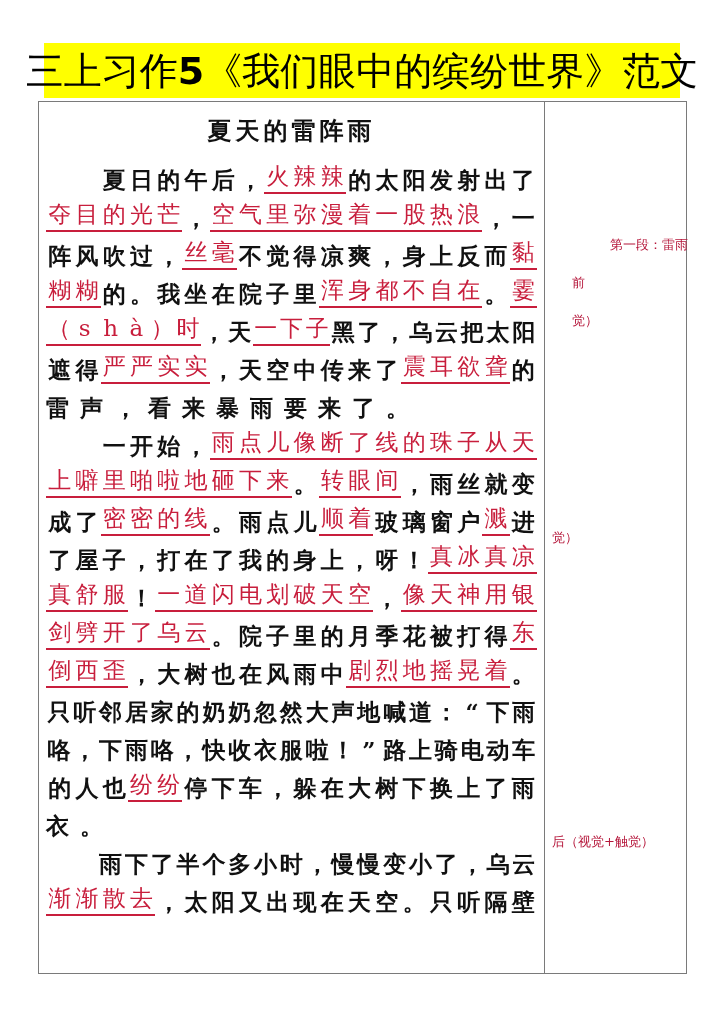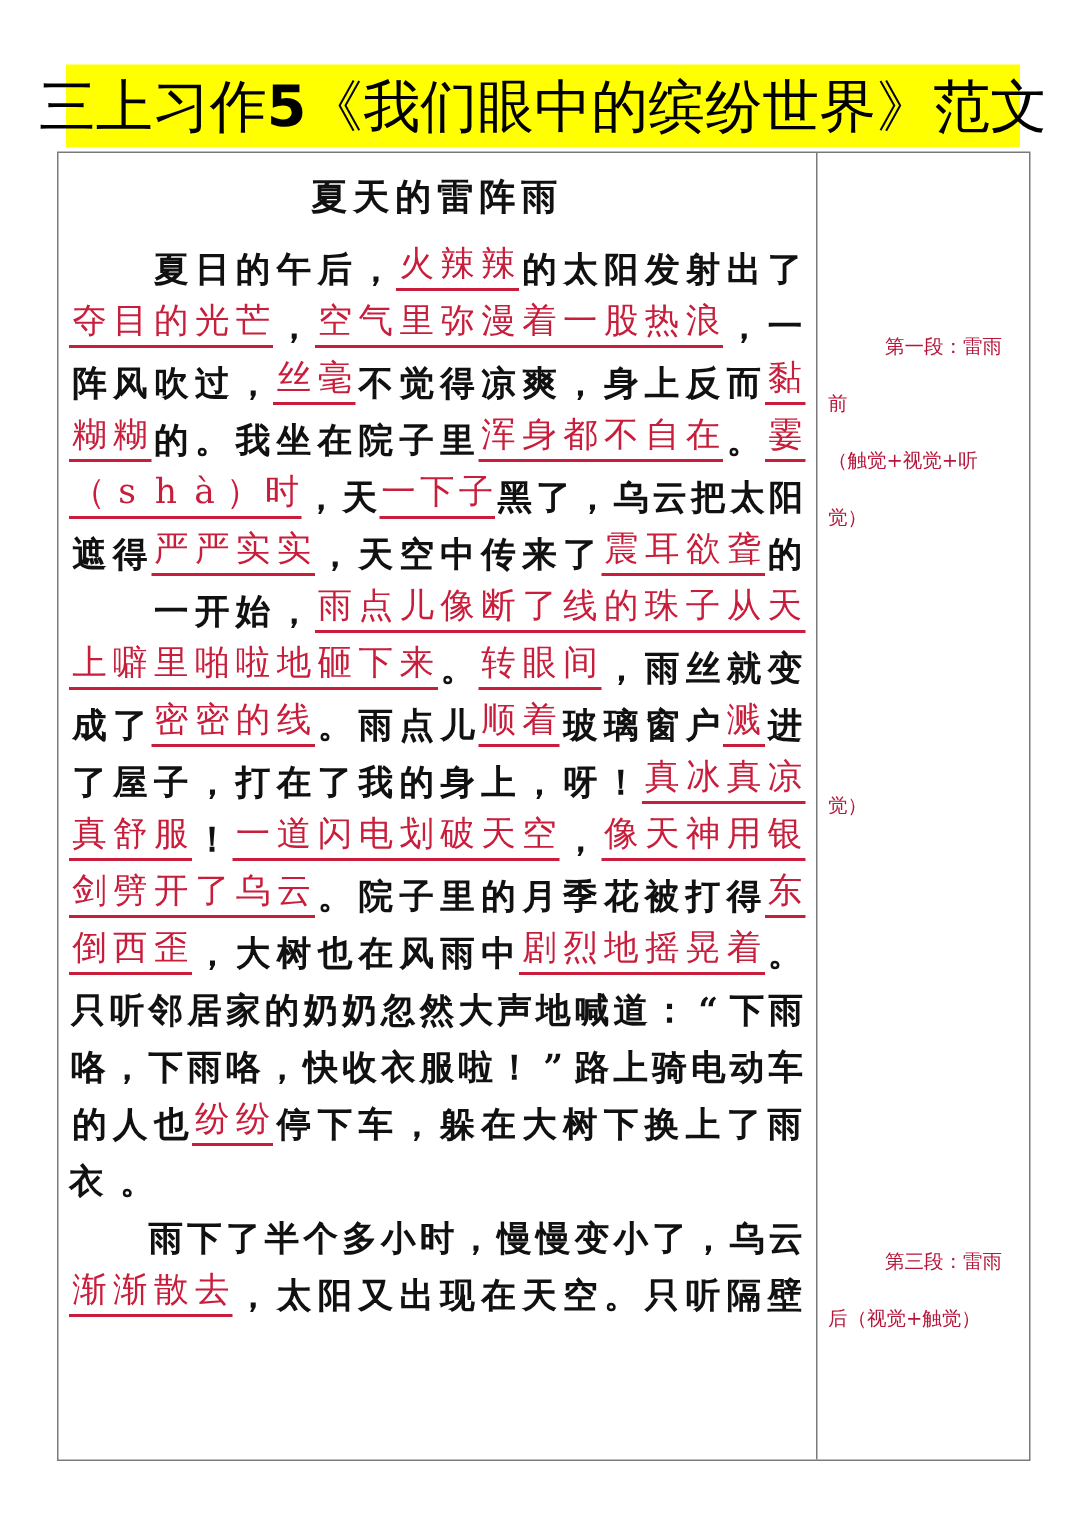--- a/index.html
+++ b/index.html
@@ -203,20 +203,23 @@
           <span class="seg hl" style="width: 109.111px; justify-content: flex-start;">
             <span style="width: 27.2778px; text-align: center; display: inline-block;">震</span>
             <span style="width: 27.2778px; text-align: center; display: inline-block;">耳</span>
             <span style="width: 27.2778px; text-align: center; display: inline-block;">欲</span>
             <span style="width: 27.2778px; text-align: center; display: inline-block;">聋</span>
           </span>
           <span class="seg" style="width: 27.2778px; justify-content: flex-start;">
             <span style="width: 27.2778px; text-align: center; display: inline-block;">的</span>
           </span>
         </div>
+        <div class="line last">
+          <span class="seg">雷声，看来暴雨要来了。</span>
+        </div>
         <div class="line" style="justify-content: flex-start;">
           <span class="seg" style="width: 163.667px; justify-content: flex-start;">
             <span style="width: 27.2778px; text-align: center; display: inline-block;">　</span>
             <span style="width: 27.2778px; text-align: center; display: inline-block;">　</span>
             <span style="width: 27.2778px; text-align: center; display: inline-block;">一</span>
             <span style="width: 27.2778px; text-align: center; display: inline-block;">开</span>
             <span style="width: 27.2778px; text-align: center; display: inline-block;">始</span>
             <span style="width: 27.2778px; text-align: center; display: inline-block;">，</span>
           </span>
           <span class="seg hl" style="width: 327.333px; justify-content: flex-start;">
@@ -522,27 +525,25 @@
             <span style="width: 27.2778px; text-align: center; display: inline-block;">。</span>
             <span style="width: 27.2778px; text-align: center; display: inline-block;">只</span>
             <span style="width: 27.2778px; text-align: center; display: inline-block;">听</span>
             <span style="width: 27.2778px; text-align: center; display: inline-block;">隔</span>
             <span style="width: 27.2778px; text-align: center; display: inline-block;">壁</span>
           </span>
         </div>
       </div>
   </div>
   <div class="notes" id="notes">
-      <div class="note" style="top: 111px;">
+      <div class="note" style="top: 124px; margin-left: 20px;">
         <div class="first">第一段：雷雨</div>
         <div>前</div>
-        <div>（触觉+视觉+听</div>
         <div>觉）</div>
       </div>
       <div class="note" style="top: 417px;">
         <div>觉）</div>
       </div>
       <div class="note" style="top: 721px;">
-        <div class="first">第三段：雷雨</div>
         <div>后（视觉+触觉）</div>
       </div>
     </div>
 </div>
 
 </body></html>

